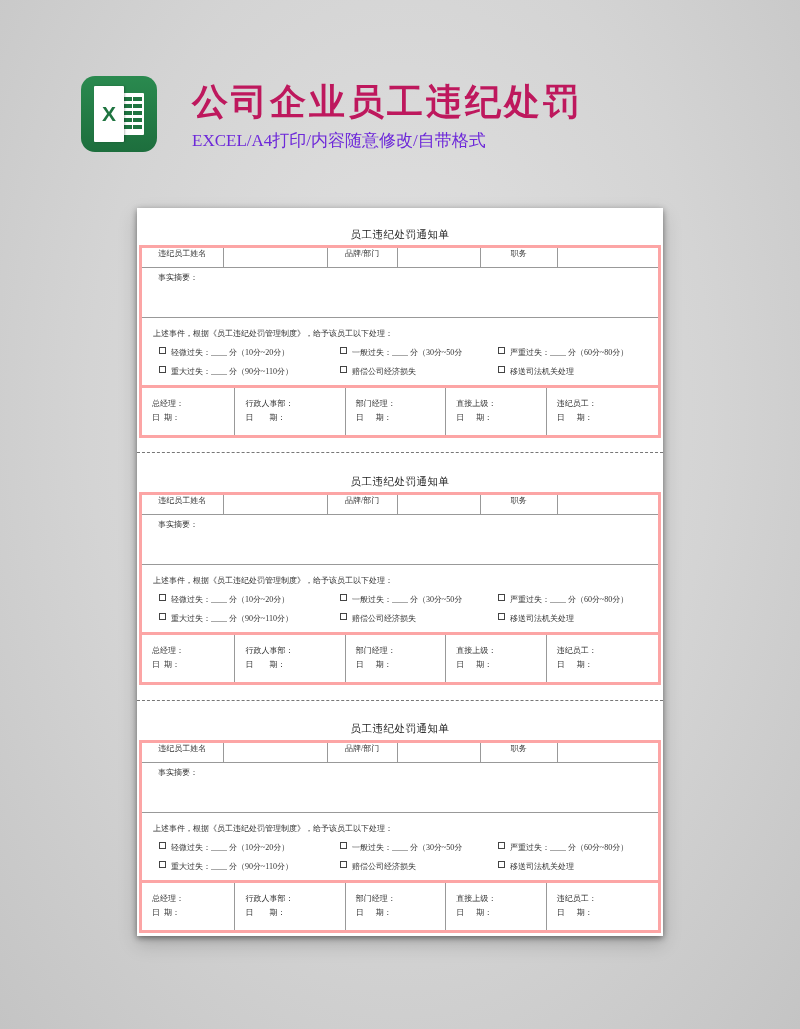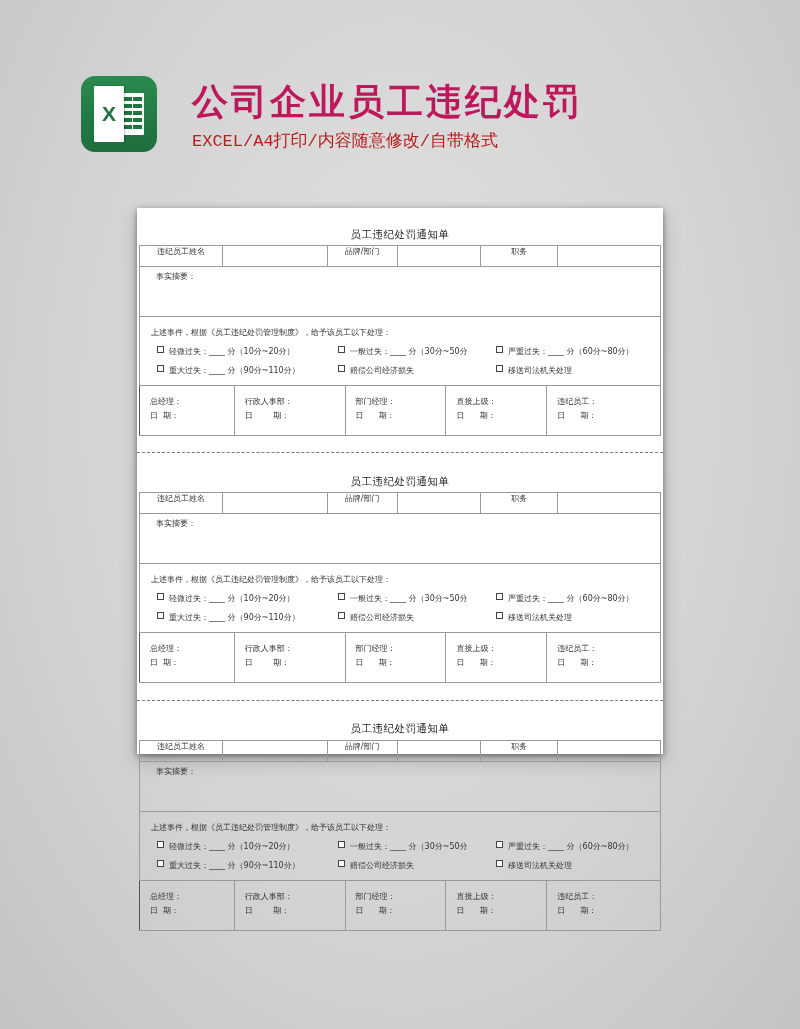--- a/index.html
+++ b/index.html
@@ -32,37 +32,37 @@
     font-family: "Liberation Sans", sans-serif; font-size: 21px; font-weight: bold; color: #1f7440;
   }
   .main-title {
     position: absolute; left: 192px; top: 78px;
     font-size: 36px; font-weight: bold; color: #be185d; letter-spacing: 3px;
     font-family: "DejaVu Sans", sans-serif;
     white-space: nowrap;
   }
   .subtitle {
     position: absolute; left: 192px; top: 129px;
-    font-size: 17px; color: #b91c1c; white-space: nowrap;
-    font-family: Liberation Mono, monospace;
+    font-size: 17px; color: #6d28d9; white-space: nowrap;
+    font-family: Liberation Serif, serif;
   }
   .paper {
-    position: absolute; left: 137px; top: 208px; width: 526px; height: 546px;
+    position: absolute; left: 137px; top: 208px; width: 526px; height: 728px;
     background: #ffffff;
     box-shadow: 0 2px 6px rgba(0,0,0,0.45), 0 8px 18px rgba(0,0,0,0.18);
   }
   .form { position: absolute; left: 2px; width: 522px; }
   .form-title {
     position: absolute; left: 0; width: 522px; text-align: center;
     font-size: 10.5px; color: #222; letter-spacing: 0.5px;
   }
   table.sheet-table {
     position: absolute; left: 0; width: 522px;
-    border-collapse: collapse; border: 1px solid #fca5a5;
-    font-size: 8px; color: #333;
+    border-collapse: collapse; border: 3px solid #fca5a5;
+    font-size: 8px; color: #333; font-family: Liberation Serif, serif;
   }
   table.sheet-table td { border: 1px solid #999; vertical-align: top; }
   .hdr td { height: 21px; text-align: center; vertical-align: middle; }
   .facts td { height: 50px; padding: 4px 0 0 16px; }
   .actions td { height: 69px; padding: 6px 0 0 11px; }
   .action-line { height: 19px; display: flex; align-items: center; white-space: nowrap; }
   .opts { display: flex; padding-left: 6px; }
   .opt { display: flex; white-space: nowrap; }
   .chk {
     display: inline-block; width: 7px; height: 7px; border: 1px solid #444;

